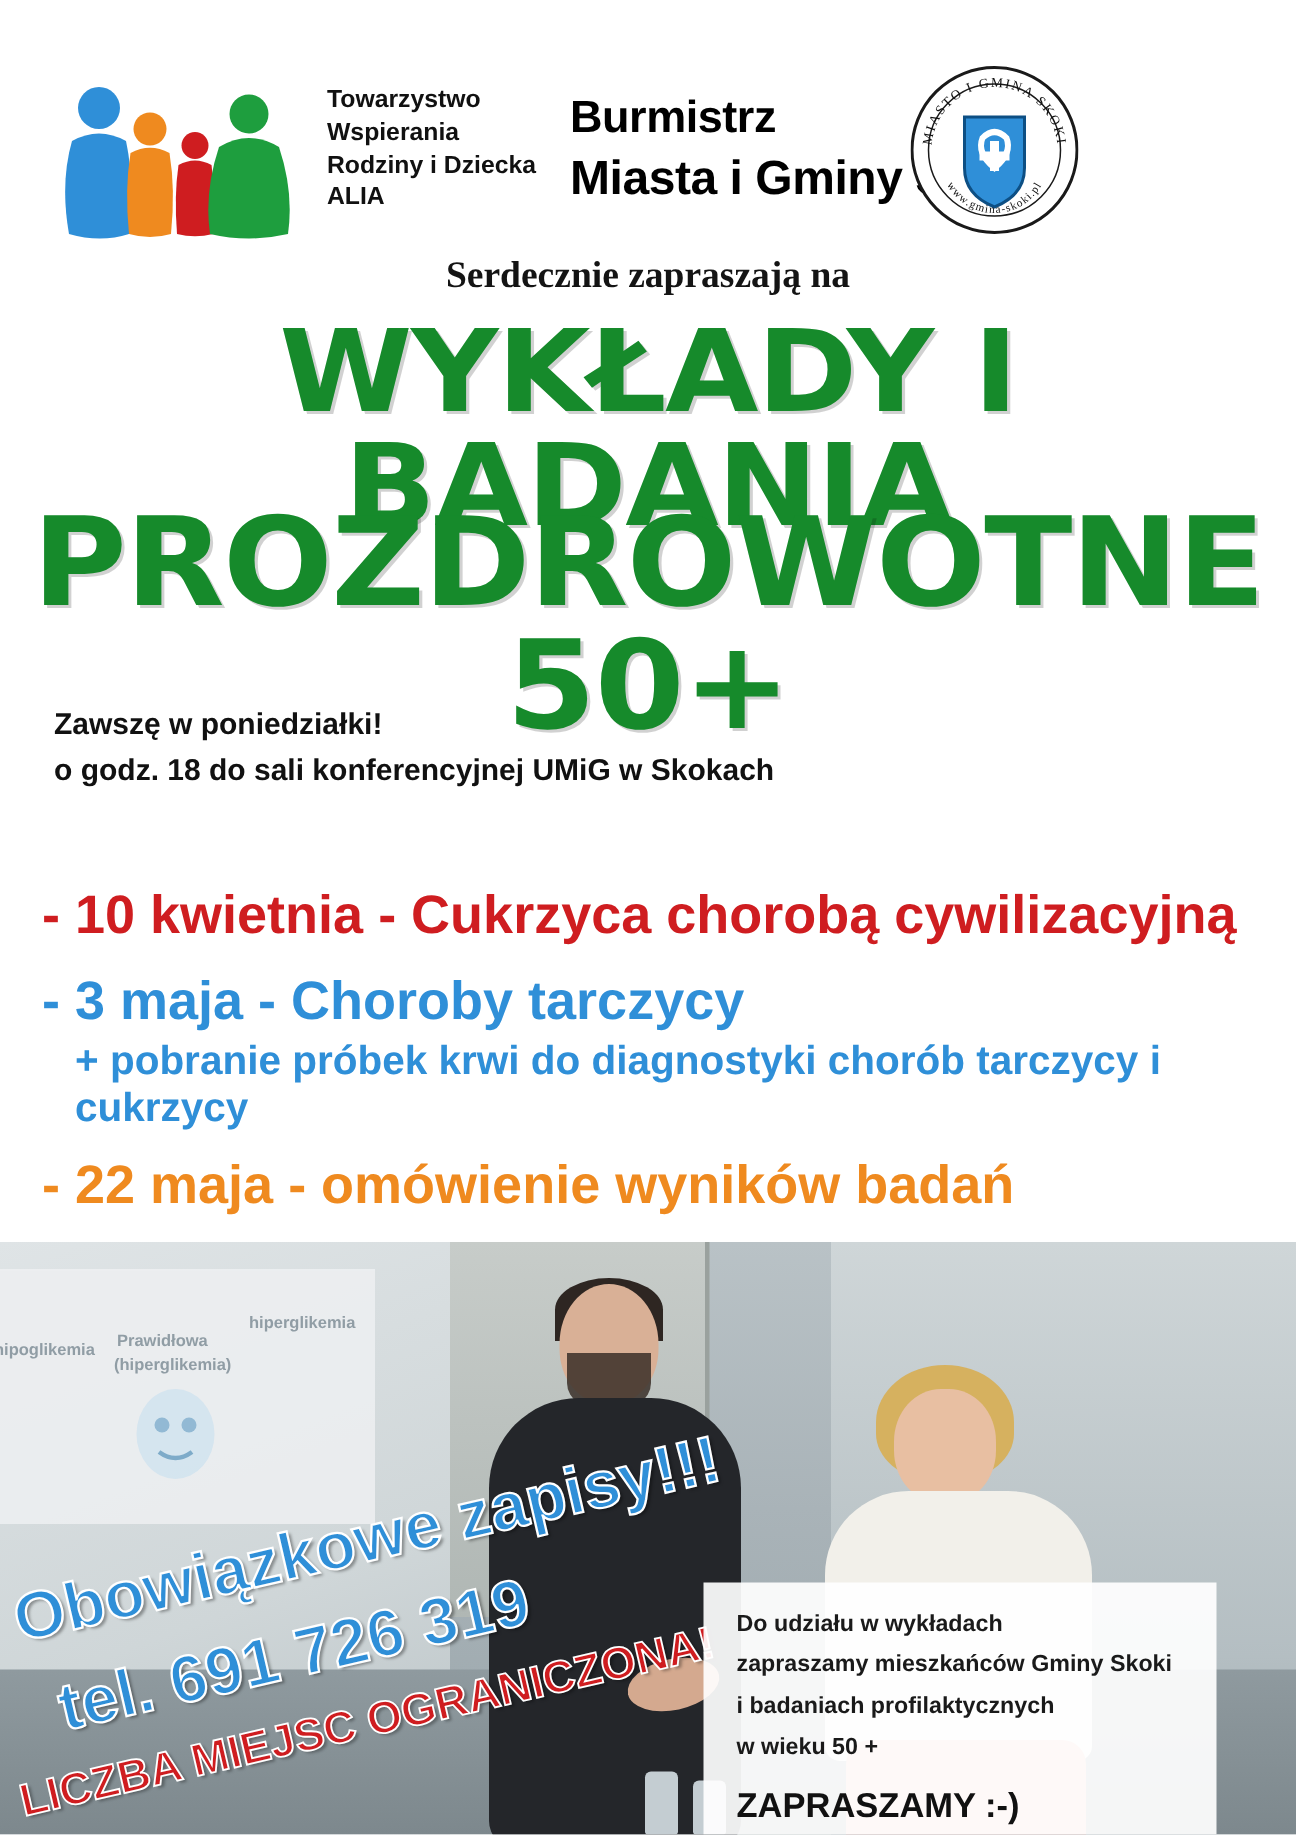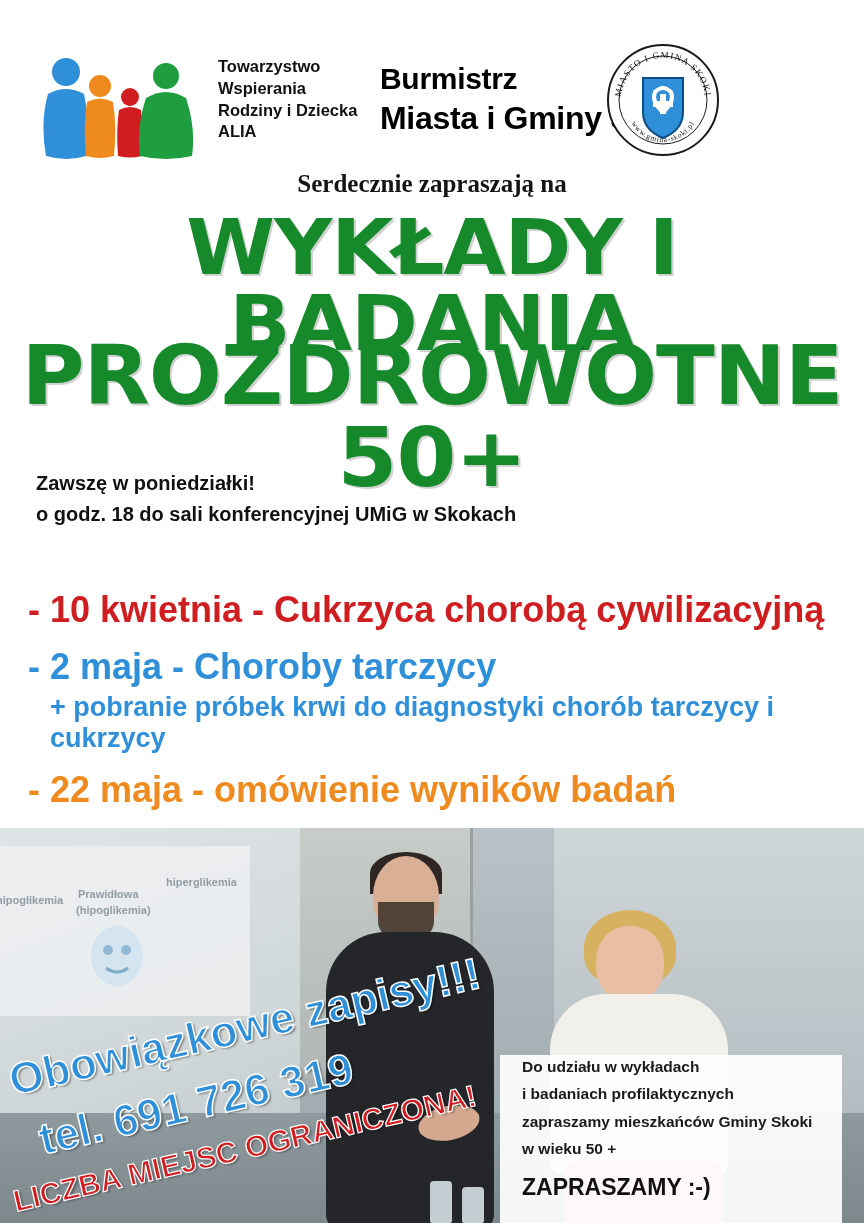--- a/index.html
+++ b/index.html
@@ -303,26 +303,26 @@
     -webkit-text-stroke: 1.2px #ffffff;
     text-shadow: 2px 2px 2px rgba(0,0,0,.3);
     transform: rotate(-13deg);
     transform-origin: left center;
     white-space: nowrap;
   }
 
   
   .infobox {
     position: absolute;
-    left: 500px;
+    left: 469px;
     top: 1055px;
     width: 342px;
     height: 168px;
     background: rgba(255,255,255,.92);
-    padding: 0 18px 0 22px;
+    padding: 16px 18px 0 22px;
     box-sizing: border-box;
   }
   .infobox p {
     margin: 0 0 4px 0;
     font-size: 15.5px;
     font-weight: bold;
     color: #1a1a1a;
     line-height: 1.5;
   }
   .infobox .welcome {
@@ -399,34 +399,34 @@
   <div class="when">
     <div>Zawszę w poniedziałki!</div>
     <div>o godz. 18 do sali konferencyjnej UMiG w Skokach</div>
   </div>
 
   <div class="sessions">
     <div class="session">
       <div class="session-main c-red">- 10 kwietnia - Cukrzyca chorobą cywilizacyjną</div>
     </div>
     <div class="session">
-      <div class="session-main c-blue">- 2 maja - Choroby tarczycy</div>
+      <div class="session-main c-blue">- 3 maja - Choroby tarczycy</div>
       <div class="session-sub c-blue">+ pobranie próbek krwi do diagnostyki chorób tarczycy i cukrzycy</div>
     </div>
     <div class="session">
       <div class="session-main c-orange">- 22 maja - omówienie wyników badań</div>
     </div>
   </div>
 
   <div class="photo">
     <div class="wall-left"></div>
     <div class="screen">
       <span class="screen-txt" style="left:6px; top:48px;">hipoglikemia</span>
       <span class="screen-txt" style="left:88px; top:42px;text-align:center;">Prawidłowa</span>
-      <span class="screen-txt" style="left:86px; top:58px;">(hipoglikemia)</span>
+      <span class="screen-txt" style="left:86px; top:58px;">(hiperglikemia)</span>
       <span class="screen-txt" style="left:176px; top:30px;">hiperglikemia</span>
       <svg style="position:absolute; left:92px; top:74px;" width="70" height="72" viewBox="0 0 70 72">
         <ellipse cx="35" cy="36" rx="26" ry="30" fill="#cfe3f0" opacity=".8"></ellipse>
         <circle cx="26" cy="30" r="5" fill="#8fb8d4"></circle>
         <circle cx="44" cy="30" r="5" fill="#8fb8d4"></circle>
         <path d="M24 48 q11 8 22 0" stroke="#7aa9c8" stroke-width="3" fill="none"></path>
       </svg>
     </div>
     <div class="door"></div>
     <div class="wall-right"></div>
@@ -450,19 +450,19 @@
     <div class="bottle"></div>
     <div class="bottle b2"></div>
   </div>
 
   <div class="ob1">Obowiązkowe zapisy!!!</div>
   <div class="ob2">tel. 691 726 319</div>
   <div class="limit">LICZBA MIEJSC OGRANICZONA!</div>
 
   <div class="infobox">
     <p>Do udziału w wykładach</p>
+    <p>zapraszamy mieszkańców Gminy Skoki</p>
     <p>i badaniach profilaktycznych</p>
-    <p>zapraszamy mieszkańców Gminy Skoki</p>
     <p>w wieku 50 +</p>
     <p class="welcome">ZAPRASZAMY :-)</p>
   </div>
 
 </div>
 
 </body></html>

